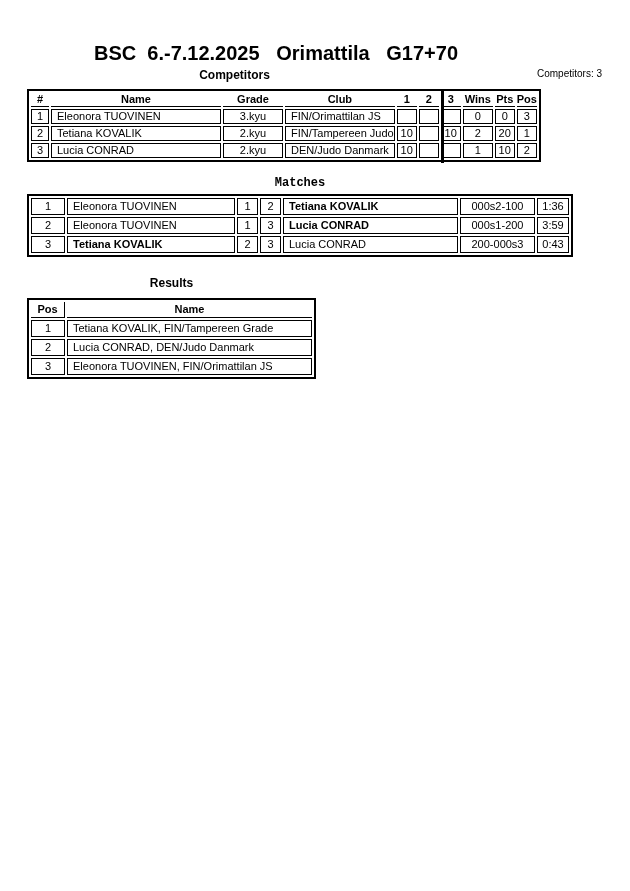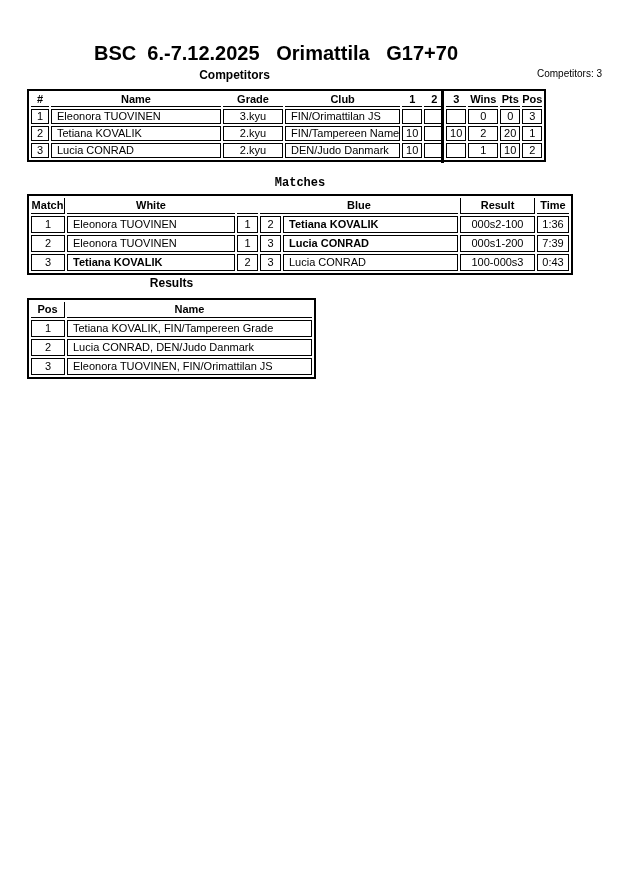--- a/index.html
+++ b/index.html
@@ -119,21 +119,21 @@
       <td></td>
       <td></td>
       <td>0</td>
       <td>0</td>
       <td>3</td>
     </tr>
     <tr>
       <td>2</td>
       <td class="left">Tetiana KOVALIK</td>
       <td>2.kyu</td>
-      <td class="left">FIN/Tampereen Name</td>
+      <td class="left">FIN/Tampereen Judo</td>
       <td>10</td>
       <td></td>
       <td>10</td>
       <td>2</td>
       <td>20</td>
       <td>1</td>
     </tr>
     <tr>
       <td>3</td>
       <td class="left">Lucia CONRAD</td>
@@ -158,53 +158,45 @@
     <colgroup>
       <col style="width:34px">
         <col style="width:168px">
         <col style="width:21px">
         <col style="width:21px">
       <col style="width:175px">
         <col style="width:75px">
         <col style="width:32px">
     </colgroup>
     <tbody>
-        <tr>
-      <th class="bR">Match</th>
-      <th>White</th>
-      <th></th>
-      <th colspan="2">Blue</th>
-      <th class="bLR">Result</th>
-      <th>Time</th>
-    </tr>
     <tr>
       <td>1</td>
       <td class="left">Eleonora TUOVINEN</td>
       <td>1</td>
       <td>2</td>
       <td class="left bold">Tetiana KOVALIK</td>
       <td>000s2-100</td>
       <td>1:36</td>
     </tr>
     <tr>
       <td>2</td>
       <td class="left">Eleonora TUOVINEN</td>
       <td>1</td>
       <td>3</td>
       <td class="left bold">Lucia CONRAD</td>
       <td>000s1-200</td>
-      <td>7:39</td>
+      <td>3:59</td>
     </tr>
     <tr>
       <td>3</td>
       <td class="left bold">Tetiana KOVALIK</td>
       <td>2</td>
       <td>3</td>
       <td class="left">Lucia CONRAD</td>
-      <td>100-000s3</td>
+      <td>200-000s3</td>
       <td>0:43</td>
     </tr>
   </tbody>
     </table>
 </div>
 
 <div class="abs section-title res-title">Results</div>
 
 <div class="abs t-res-wrap">
   <table class="t-res">

